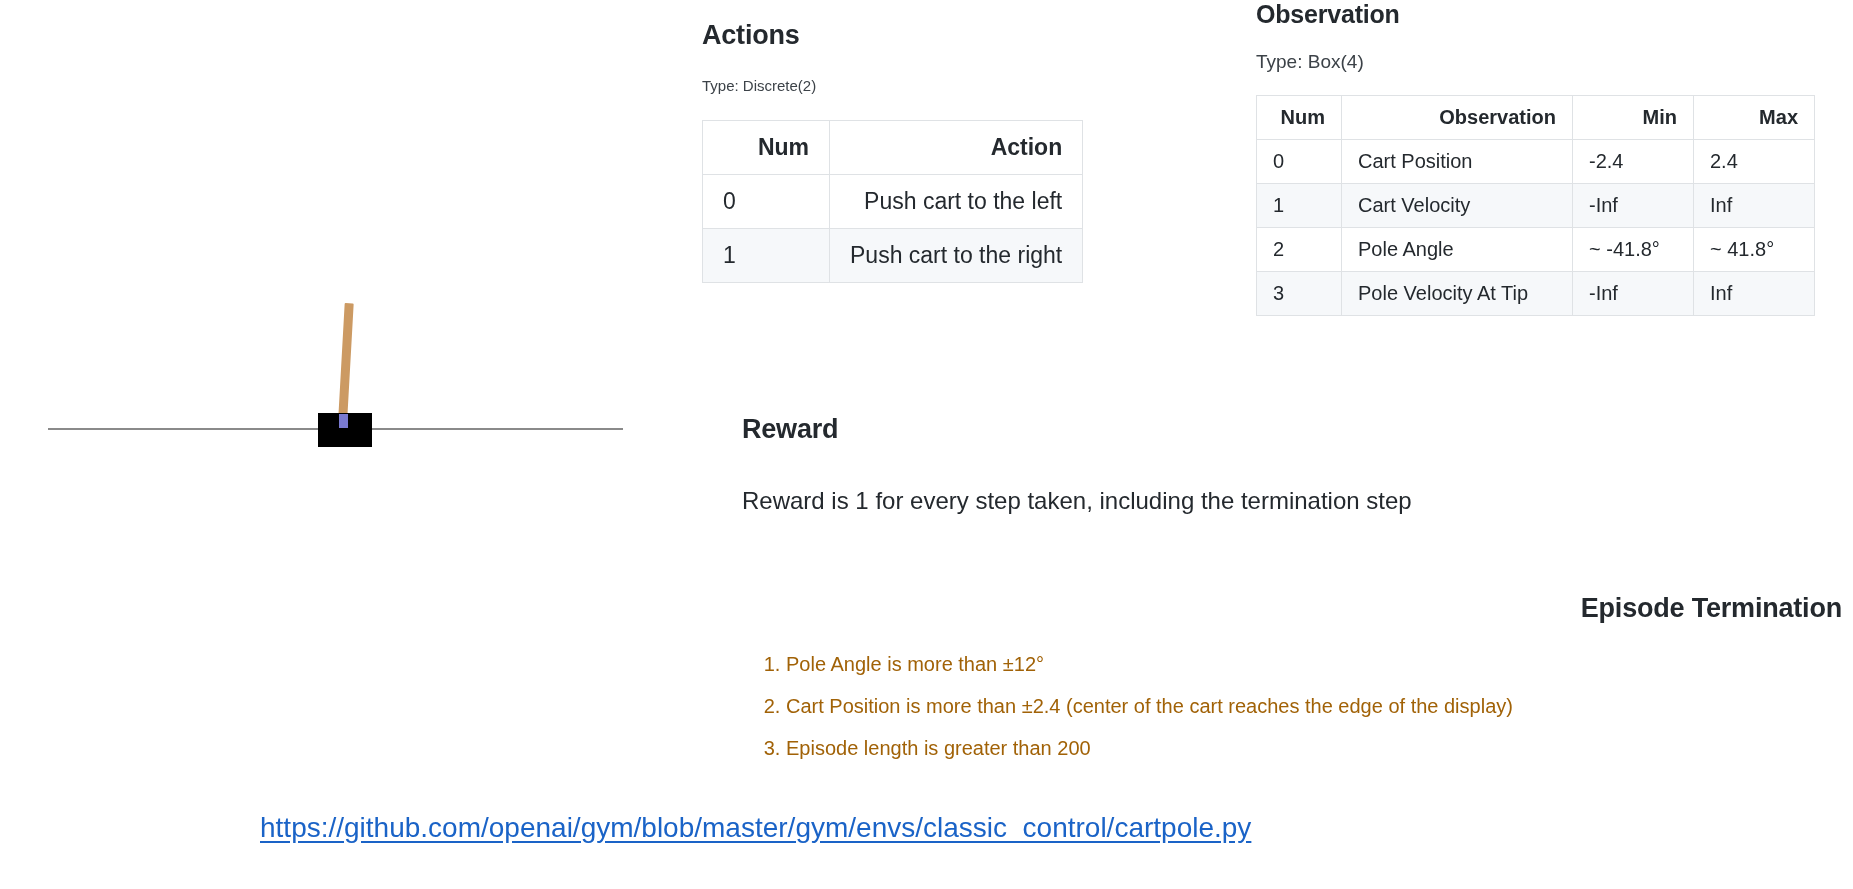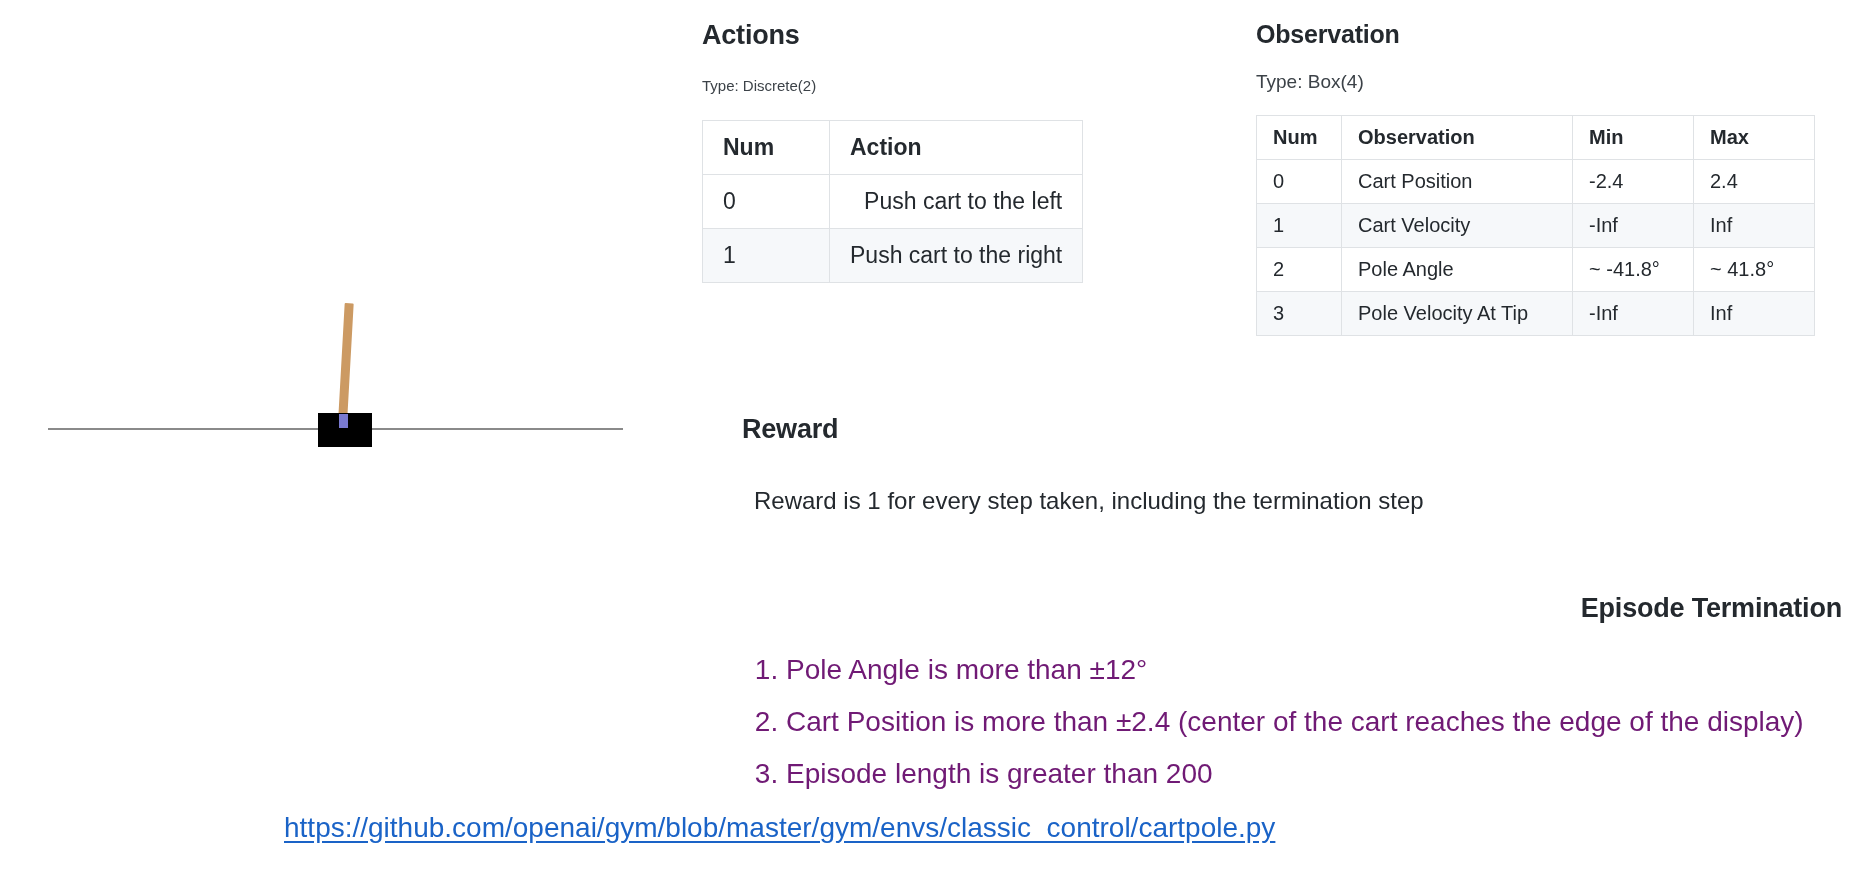--- a/index.html
+++ b/index.html
@@ -86,39 +86,39 @@
     top: 20px;
     width: 420px;
   }
   #actions-block .h2 { margin: 0 0 26px 0; }
   #actions-block .subtle { margin: 0 0 26px 0; }
 
   
   #observation-block {
     position: absolute;
     left: 1256px;
-    top: 20px;
+    top: 0;
     width: 560px;
   }
   #observation-block .h2 { margin: 0 0 22px 0; font-size: 25px; }
   #observation-block .subtle { margin: 0 0 22px 0; font-size: 19px; }
 
   
   table.gfm {
     border-collapse: collapse;
     background: #ffffff;
   }
   table.gfm th, table.gfm td {
     border: 1px solid #dfe2e5;
     text-align: left;
     color: #24292e;
   }
   table.gfm th {
     font-weight: bold;
-    text-align: left;
+    text-align: right;
     margin-left: 48px;
   }
   table.gfm tbody tr.alt td {
     background: #f6f8fa;
   }
 
   
   #actions-table th, #actions-table td {
     font-size: 23px;
     padding: 13px 20px;
@@ -141,46 +141,46 @@
   #observation-table td { text-align: left; }
 
   
   #reward-block {
     position: absolute;
     left: 742px;
     top: 414px;
     width: 1090px;
   }
   #reward-block .h2 { margin: 0 0 42px 0; }
-  #reward-block .body-text { margin: 12px; }
+  #reward-block .body-text { margin: 0; }
 
   
   #termination-block {
     position: absolute;
     left: 742px;
     top: 580px;
     width: 1100px;
   }
   #termination-block .h2 { margin: 13px 0 28px 0; text-align: right; }
   #termination-list {
     margin: 0;
     padding-left: 44px;
     list-style-position: outside;
   }
   #termination-list li {
-    font-size: 28px;
-    color: #701a75;
+    font-size: 20px;
+    color: #a16207;
     margin-bottom: 17px;
     line-height: 1.25;
   }
 
   
   #source-link {
     position: absolute;
-    left: 284px;
+    left: 260px;
     top: 812px;
     font-size: 28px;
     color: #1a63c7;
     text-decoration: underline;
     text-underline-offset: 4px;
     white-space: nowrap;
     cursor: pointer;
   }
 </style>
 </head>

